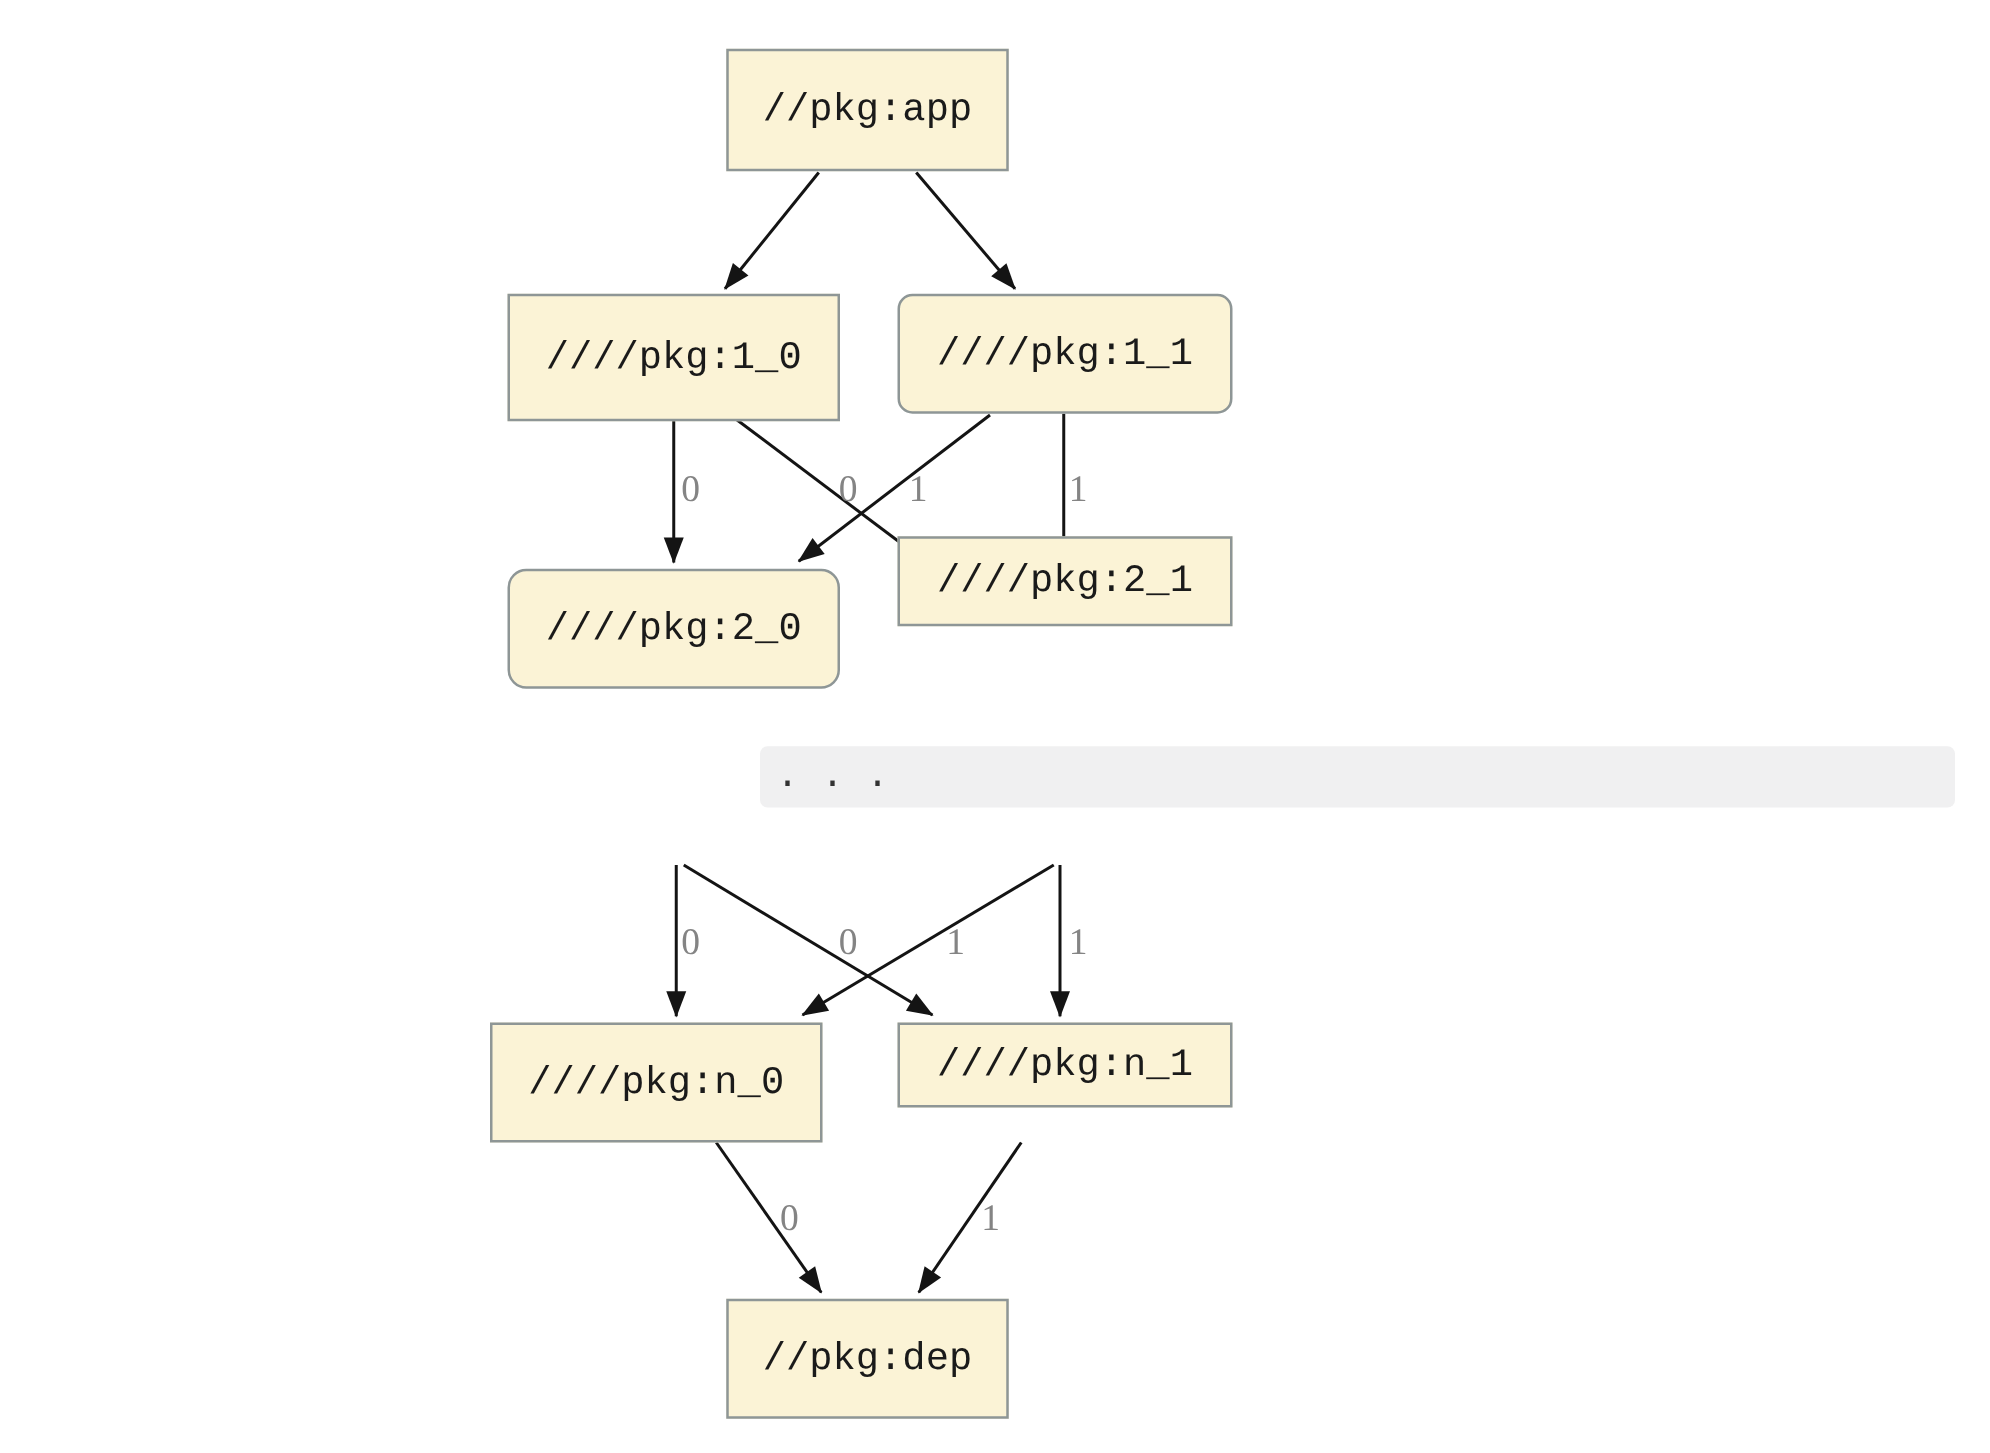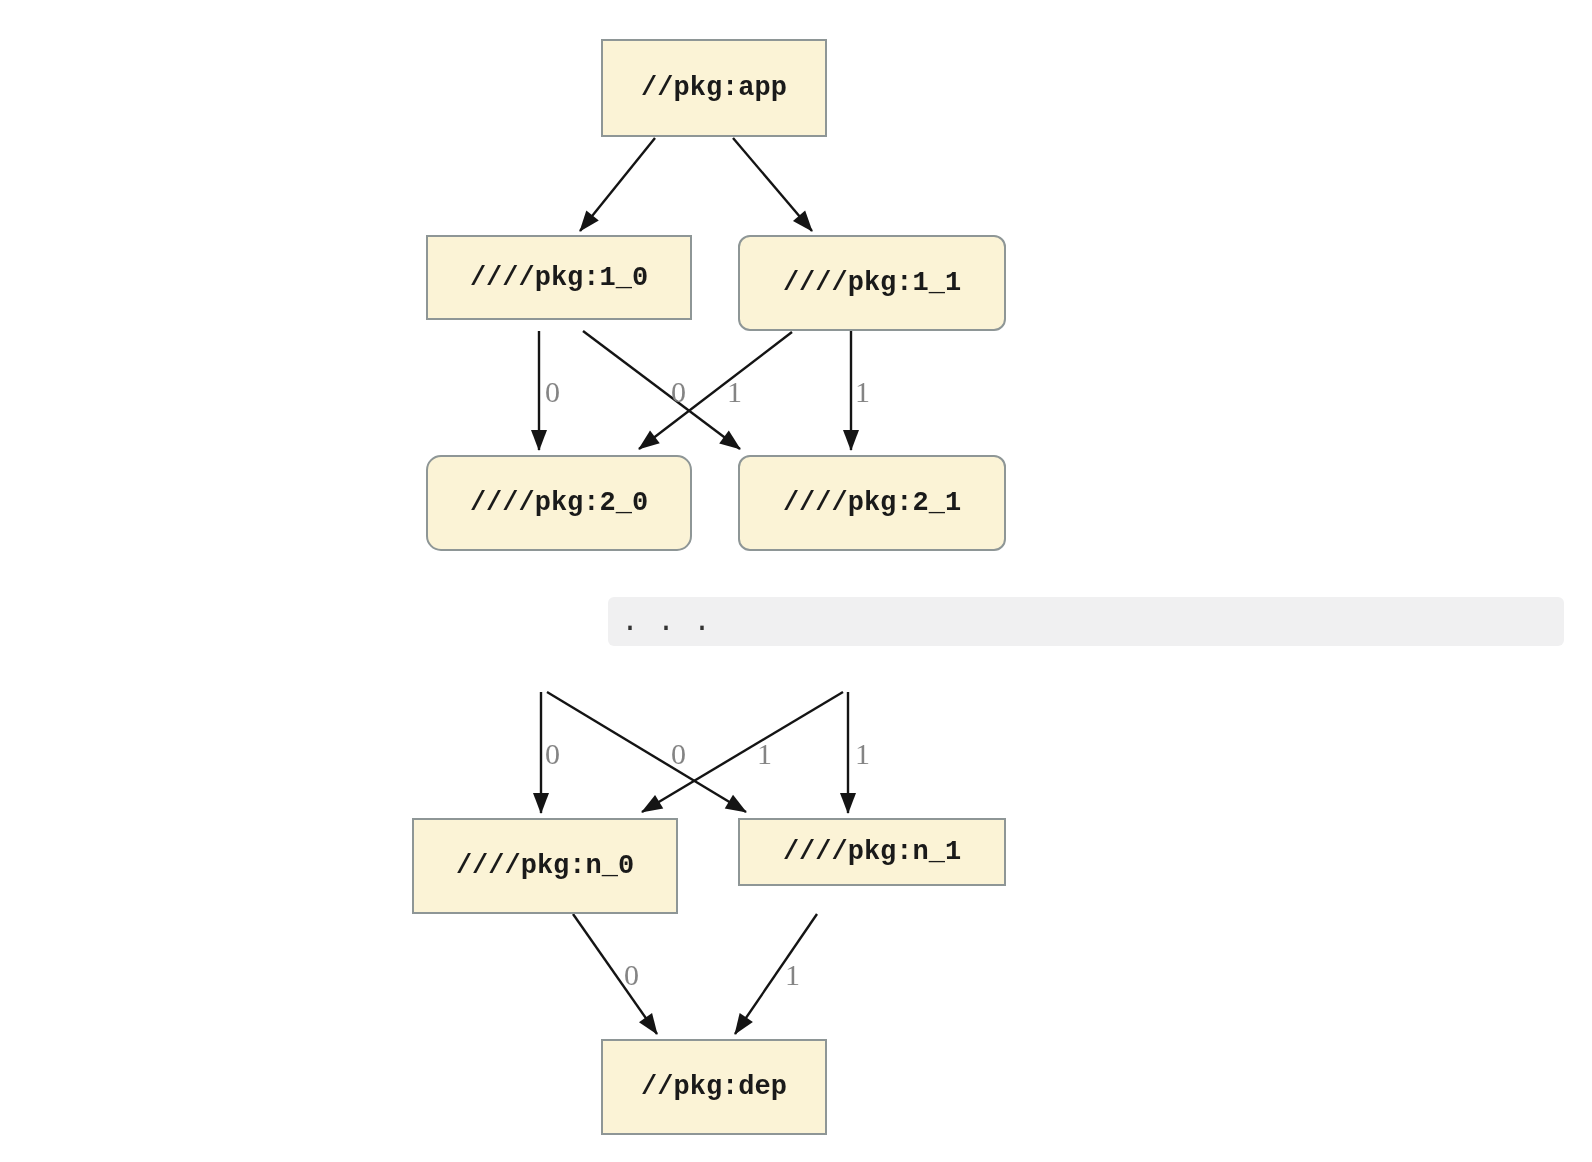--- a/index.html
+++ b/index.html
@@ -25,25 +25,24 @@
   }
   .node {
     position: absolute;
     box-sizing: border-box;
     display: flex;
     align-items: center;
     justify-content: center;
     background: #fbf3d6;
     border: 2.5px solid #8e9696;
     font-family: "Liberation Mono", monospace;
-    font-weight: bold;
-    font-size: 27px;
+    font-weight: normal;
+    font-size: 31px;
     color: #1a1a1a;
     white-space: nowrap;
-    margin-left: 20px;
   }
   .edge-label {
     position: absolute;
     font-family: "Liberation Serif", serif;
     font-size: 30px;
     line-height: 1;
     color: #848484;
     white-space: pre;
   }
   .ellipsis-band {
@@ -89,27 +88,27 @@
       <line x1="843" y1="692" x2="642" y2="812" marker-end="url(#arrow)"></line>
       <line x1="848" y1="692" x2="848" y2="813" marker-end="url(#arrow)"></line>
 
       <line x1="573" y1="914" x2="657" y2="1034" marker-end="url(#arrow)"></line>
       <line x1="817" y1="914" x2="735" y2="1034" marker-end="url(#arrow)"></line>
     </g>
   </svg>
 
   <div class="node" style="left:581px; top:39px;  width:226px; height:98px;">//pkg:app</div>
 
-  <div class="node" style="left:406px; top:235px; width:266px; height:85px;">////pkg:1_0</div>
+  <div class="node" style="left:406px; top:235px; width:266px; height:102px;">////pkg:1_0</div>
 
   <div class="node" style="left:718px; top:235px; width:268px; height:96px;border-radius:12px;">////pkg:1_1</div>
 
   <div class="node" style="left:406px; top:455px; width:266px; height:96px;border-radius:15px;">////pkg:2_0</div>
 
-  <div class="node" style="left:718px; top:455px; width:268px; height:96px;border-radius:12px;">////pkg:2_1</div>
+  <div class="node" style="left:718px; top:429px; width:268px; height:72px;">////pkg:2_1</div>
 
   <div class="node" style="left:392px; top:818px; width:266px; height:96px;">////pkg:n_0</div>
 
   <div class="node" style="left:718px; top:818px; width:268px; height:68px;">////pkg:n_1</div>
 
   <div class="node" style="left:581px; top:1039px; width:226px; height:96px;">//pkg:dep</div>
 
   <div class="ellipsis-band">
     <span>. . .</span>
   </div>

